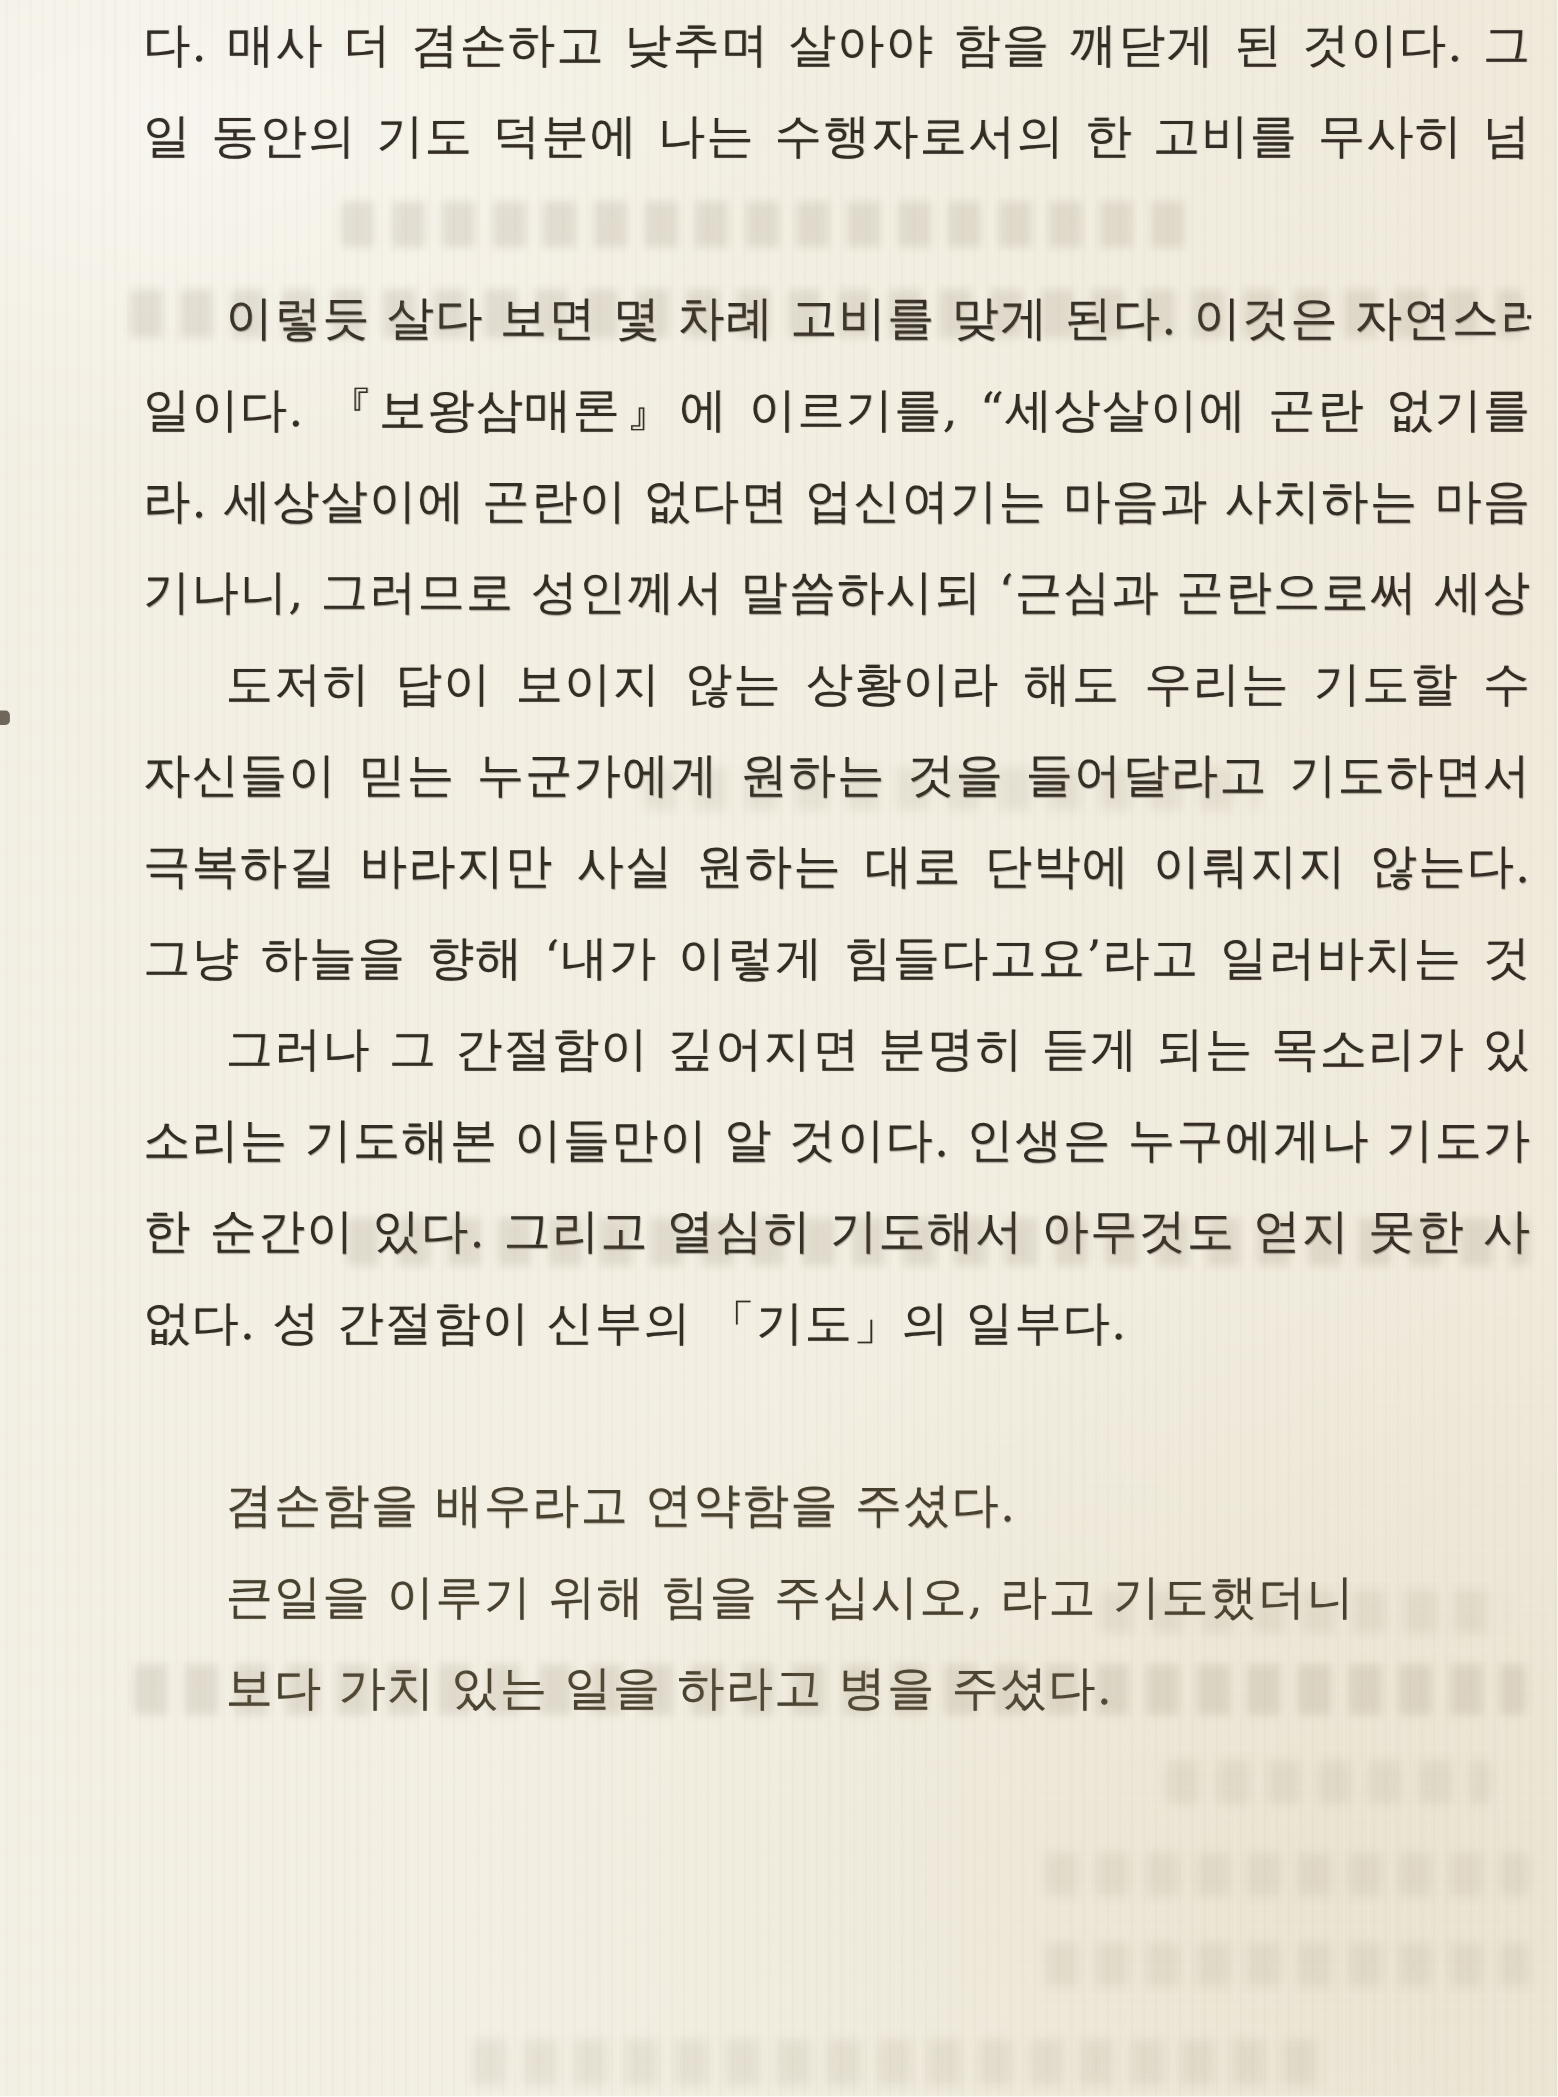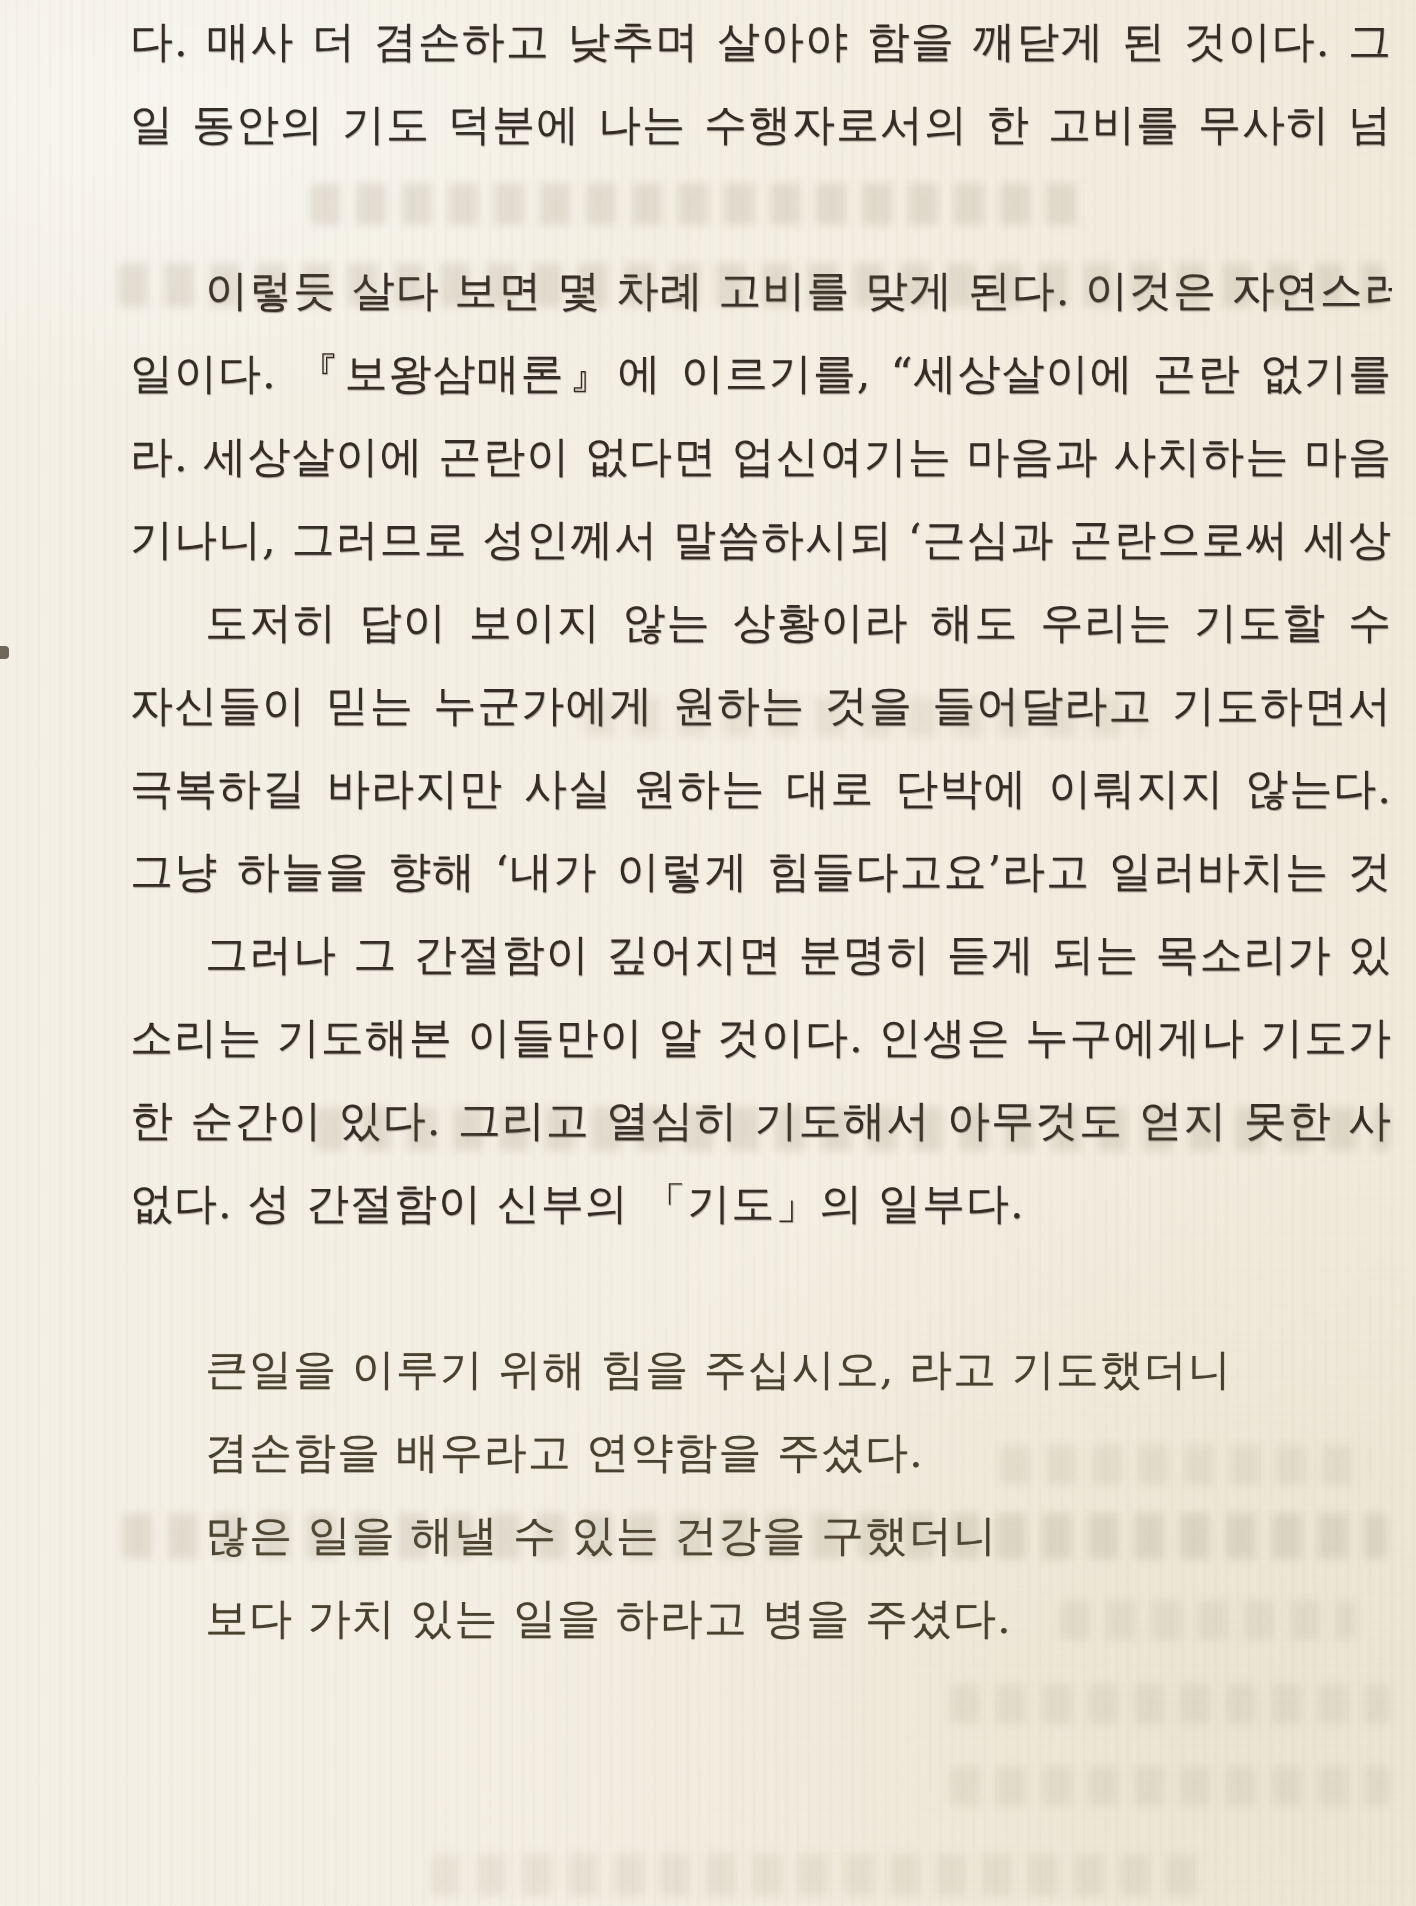--- a/index.html
+++ b/index.html
@@ -111,23 +111,22 @@
     <div>
       <div class="line indent full">그러나 그 간절함이 깊어지면 분명히 듣게 되는 목소리가 있다. 그</div>
       <div class="line full">소리는 기도해본 이들만이 알 것이다. 인생은 누구에게나 기도가 필요</div>
       <div class="line full">한 순간이 있다. 그리고 열심히 기도해서 아무것도 얻지 못한 사람은</div>
       <div class="line">없다. 성 간절함이 신부의 「기도」의 일부다.</div>
     </div>
 
     <div class="spacer"></div>
 
     <div class="quote-block">
+      <div class="line">겸손함을 배우라고 연약함을 주셨다.</div>
       <div class="line">큰일을 이루기 위해 힘을 주십시오, 라고 기도했더니</div>
-      <div class="line">겸손함을 배우라고 연약함을 주셨다.</div>
-      <div class="line">많은 일을 해낼 수 있는 건강을 구했더니</div>
       <div class="line">보다 가치 있는 일을 하라고 병을 주셨다.</div>
     </div>
 
   </div>
 
   <div class="ghost" style="left:310px;  top:183px;  width:780px;  height:42px;"></div>
   <div class="ghost" style="left:118px;  top:263px;  width:1266px; height:44px;"></div>
   <div class="ghost soft" style="left:585px;  top:697px;  width:560px;  height:40px;"></div>
   <div class="ghost" style="left:315px;  top:1107px; width:1075px; height:44px;"></div>
   <div class="ghost soft" style="left:1000px; top:1445px; width:370px;  height:40px;"></div>

